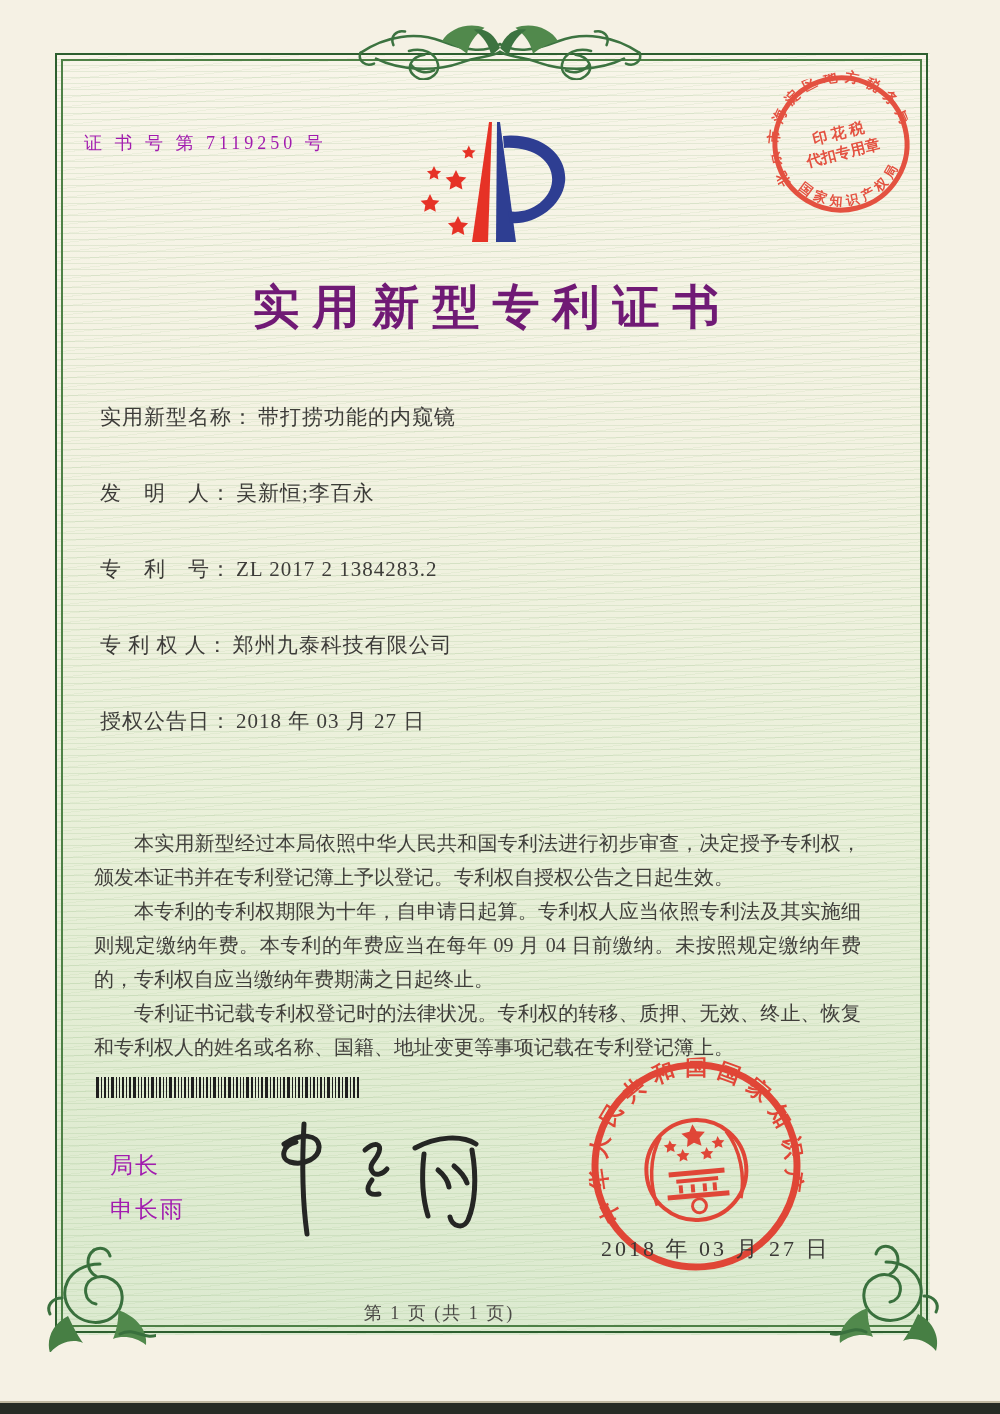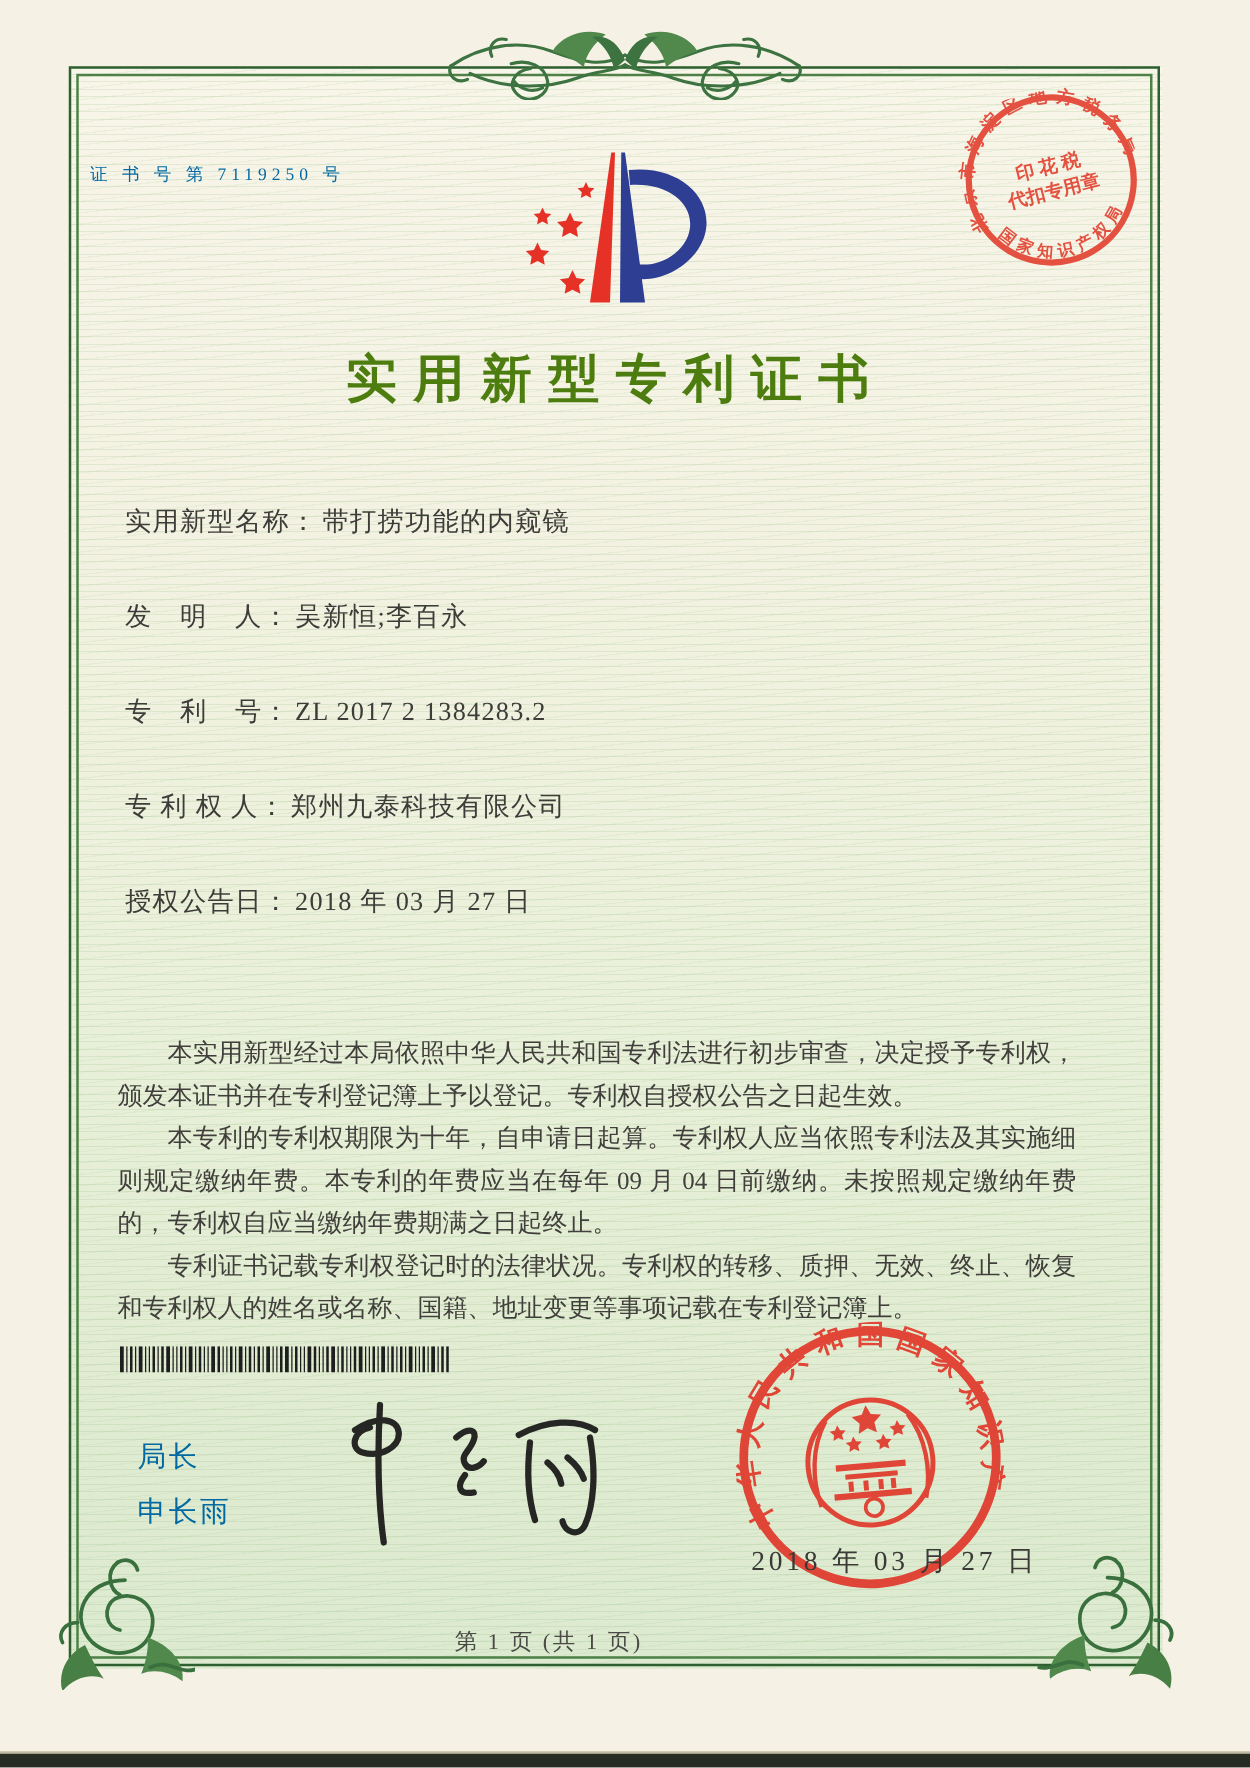--- a/index.html
+++ b/index.html
@@ -20,44 +20,44 @@
     position:absolute;left:55px;top:53px;width:873px;height:1280px;
     border:2px solid #2d5f2f;box-sizing:border-box;pointer-events:none;
   }
   .border-inner{
     position:absolute;left:61px;top:59px;width:861px;height:1268px;
     border:2px solid #4e8146;box-sizing:border-box;pointer-events:none;
   }
   .scan-strip{position:absolute;left:0;bottom:0;width:100%;height:11px;background:#262b24;}
   .scan-strip2{position:absolute;left:0;bottom:11px;width:100%;height:2px;background:#8a7f5c;opacity:.5;}
 
-  .cert-no{position:absolute;left:72px;top:131px;font-size:14px;letter-spacing:4px;color:#0369a1;}
+  .cert-no{position:absolute;left:84px;top:131px;font-size:18px;letter-spacing:4px;color:#a21caf;}
 
   .logo{position:absolute;left:416px;top:120px;width:158px;height:128px;}
   .tax-stamp{position:absolute;left:770px;top:73px;width:142px;height:142px;transform:rotate(-14deg);opacity:.92;}
 
   .title{
     position:absolute;left:55px;top:276px;width:875px;text-align:center;
-    font-size:41px;font-weight:bold;letter-spacing:13px;color:#4d7c0f;
+    font-size:47px;font-weight:bold;letter-spacing:13px;color:#701a75;
   }
 
   .fields{position:absolute;left:100px;top:402px;width:780px;}
   .field{margin-bottom:46px;font-size:21px;color:#3d3c39;height:30px;line-height:30px;}
   .field .lab{letter-spacing:1px;text-align:center;}
   .field .val{letter-spacing:1px;margin-left:4px;margin-top:28px;}
 
   .body-text{
     position:absolute;left:94px;top:826px;width:767px;
     font-size:20px;line-height:34px;color:#403f3b;text-align:justify;
   }
   .body-text p{margin:0;text-indent:2em;}
 
   .barcode{position:absolute;left:96px;top:1077px;width:265px;height:21px;}
 
-  .officer{position:absolute;left:110px;top:1144px;font-size:23px;color:#0369a1;line-height:44px;letter-spacing:2px;}
+  .officer{position:absolute;left:110px;top:1144px;font-size:23px;color:#a21caf;line-height:44px;letter-spacing:2px;}
   .signature{position:absolute;left:252px;top:1118px;width:250px;height:125px;}
 
   .main-seal{position:absolute;left:588px;top:1058px;width:216px;height:216px;transform:rotate(-5deg);opacity:.93;}
   .seal-date{position:absolute;left:601px;top:1234px;font-size:22px;letter-spacing:3px;color:#3a3936;}
 
   .footer{position:absolute;left:55px;top:1301px;width:768px;text-align:center;font-size:18px;letter-spacing:2px;color:#4a4945;}
 
   .orn{position:absolute;pointer-events:none;}
   .orn-top{left:352px;top:18px;width:296px;height:62px;}
   .orn-bl{left:38px;top:1246px;width:118px;height:106px;}

